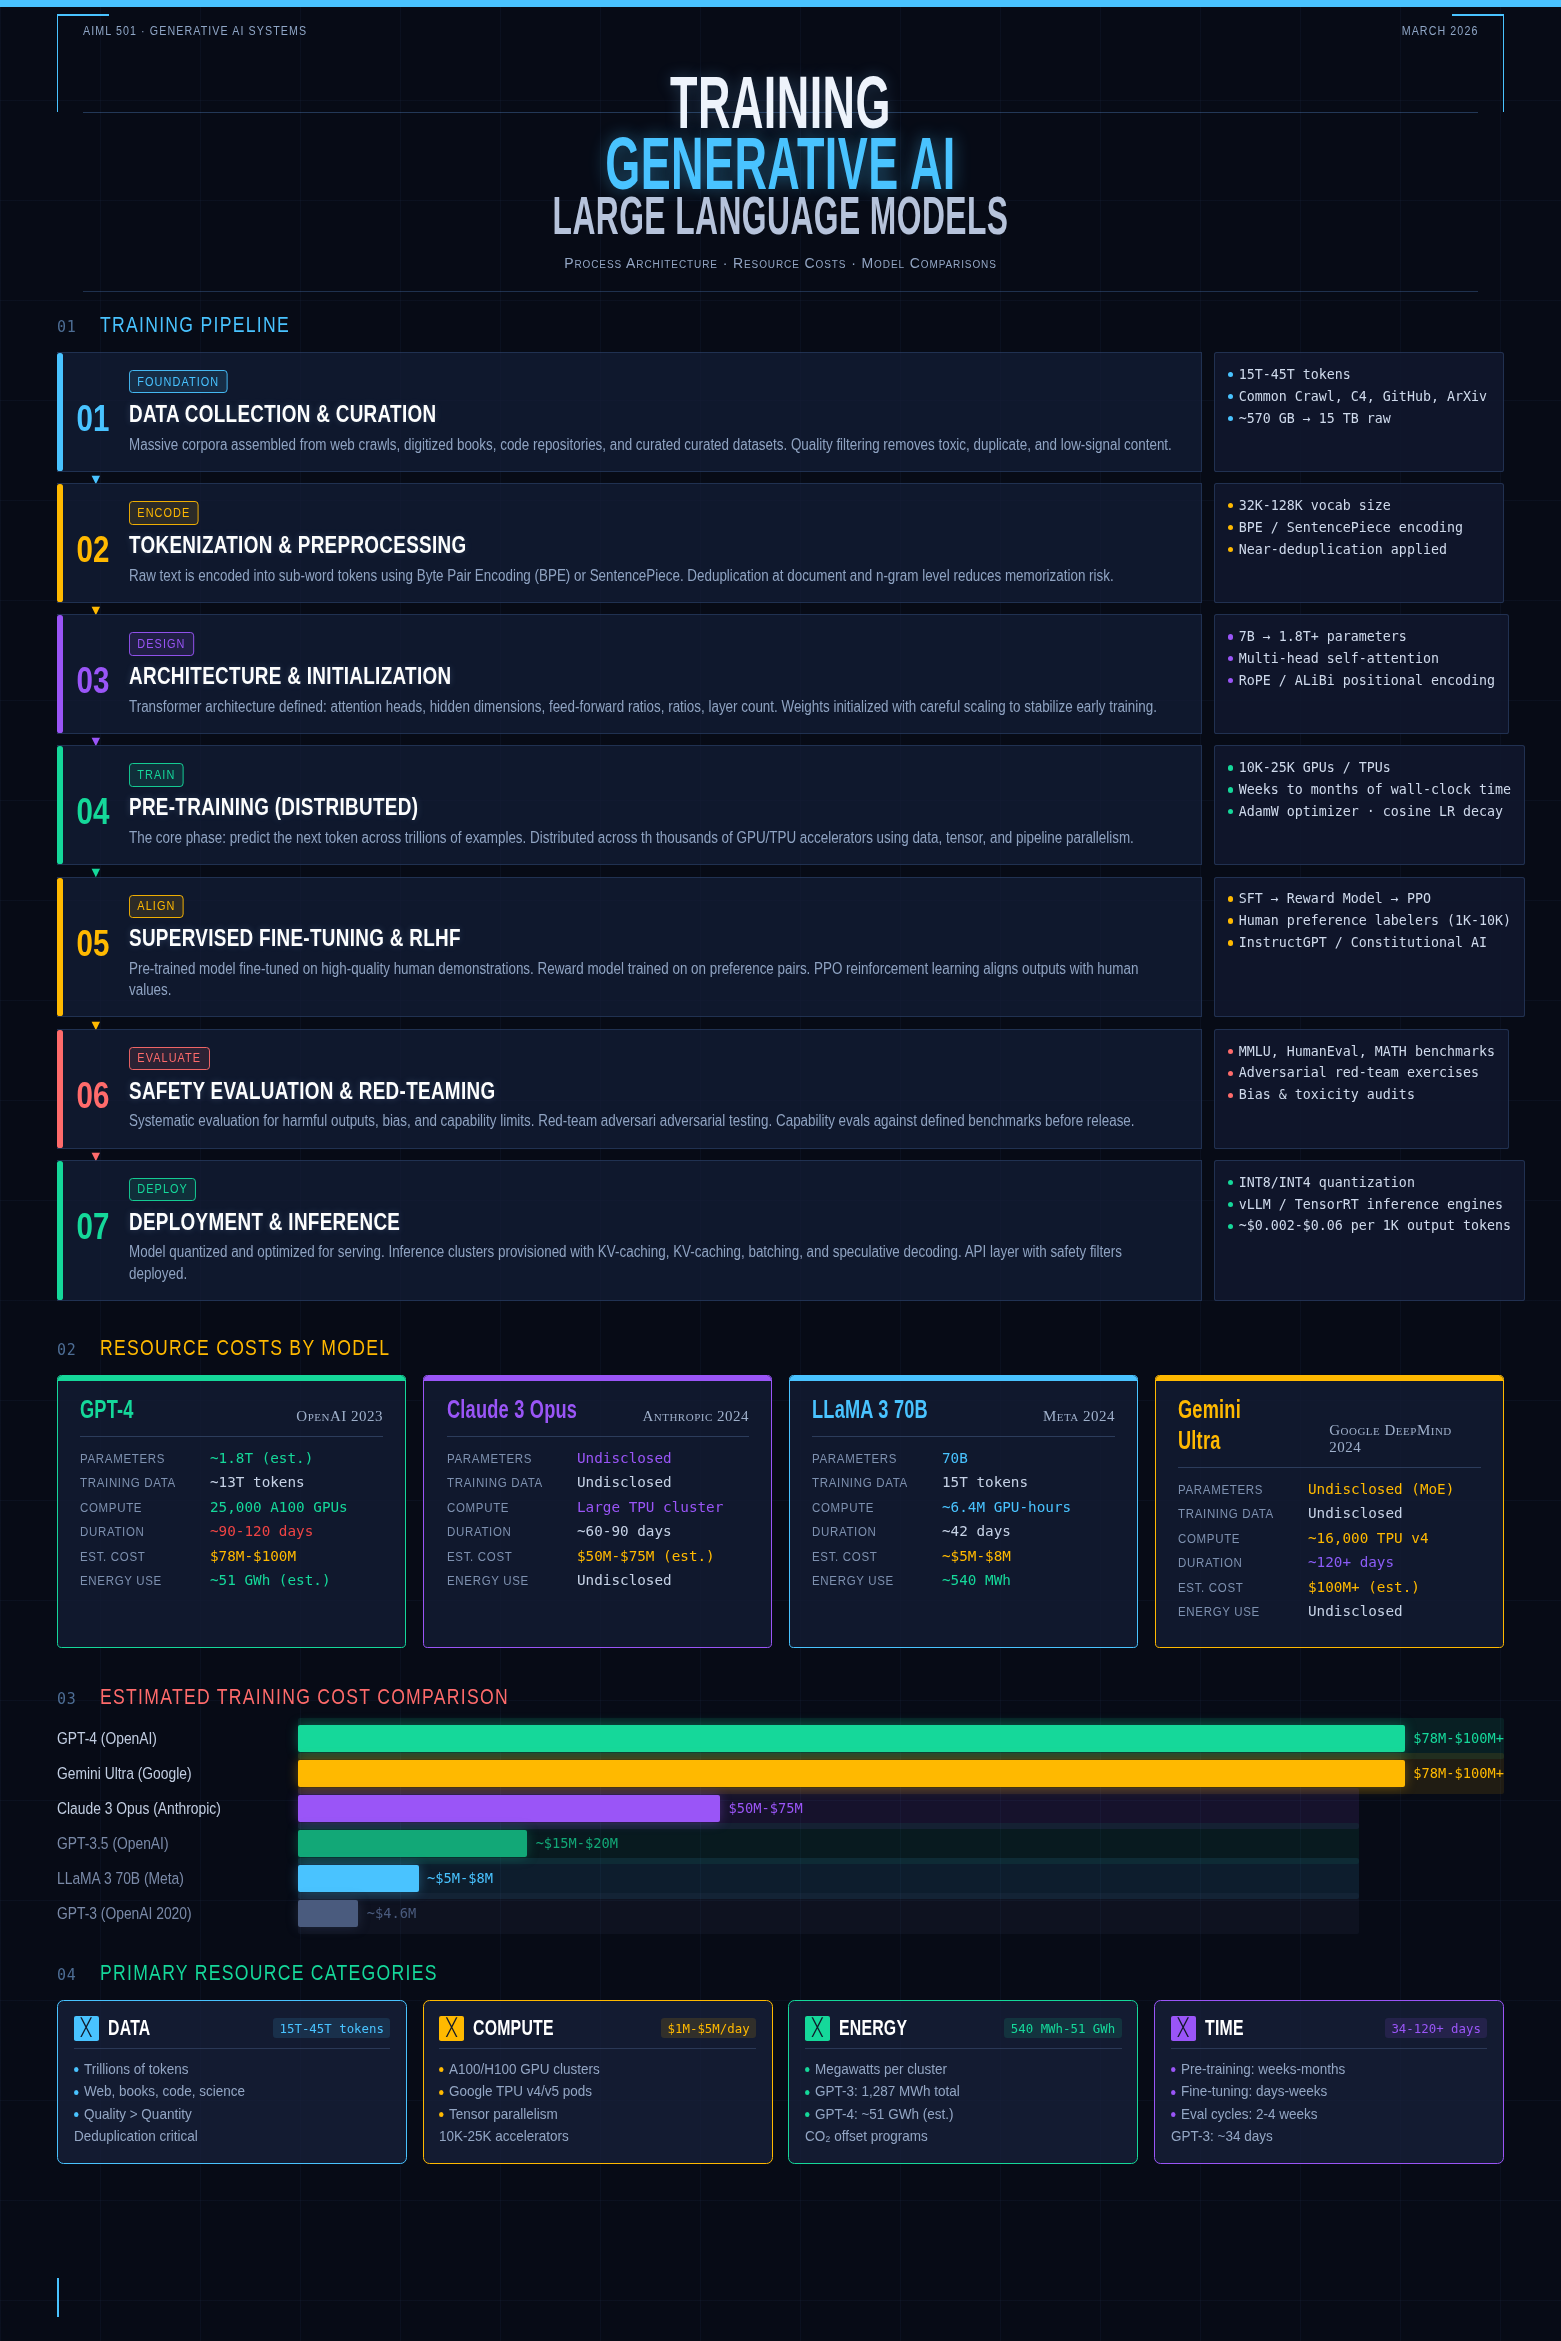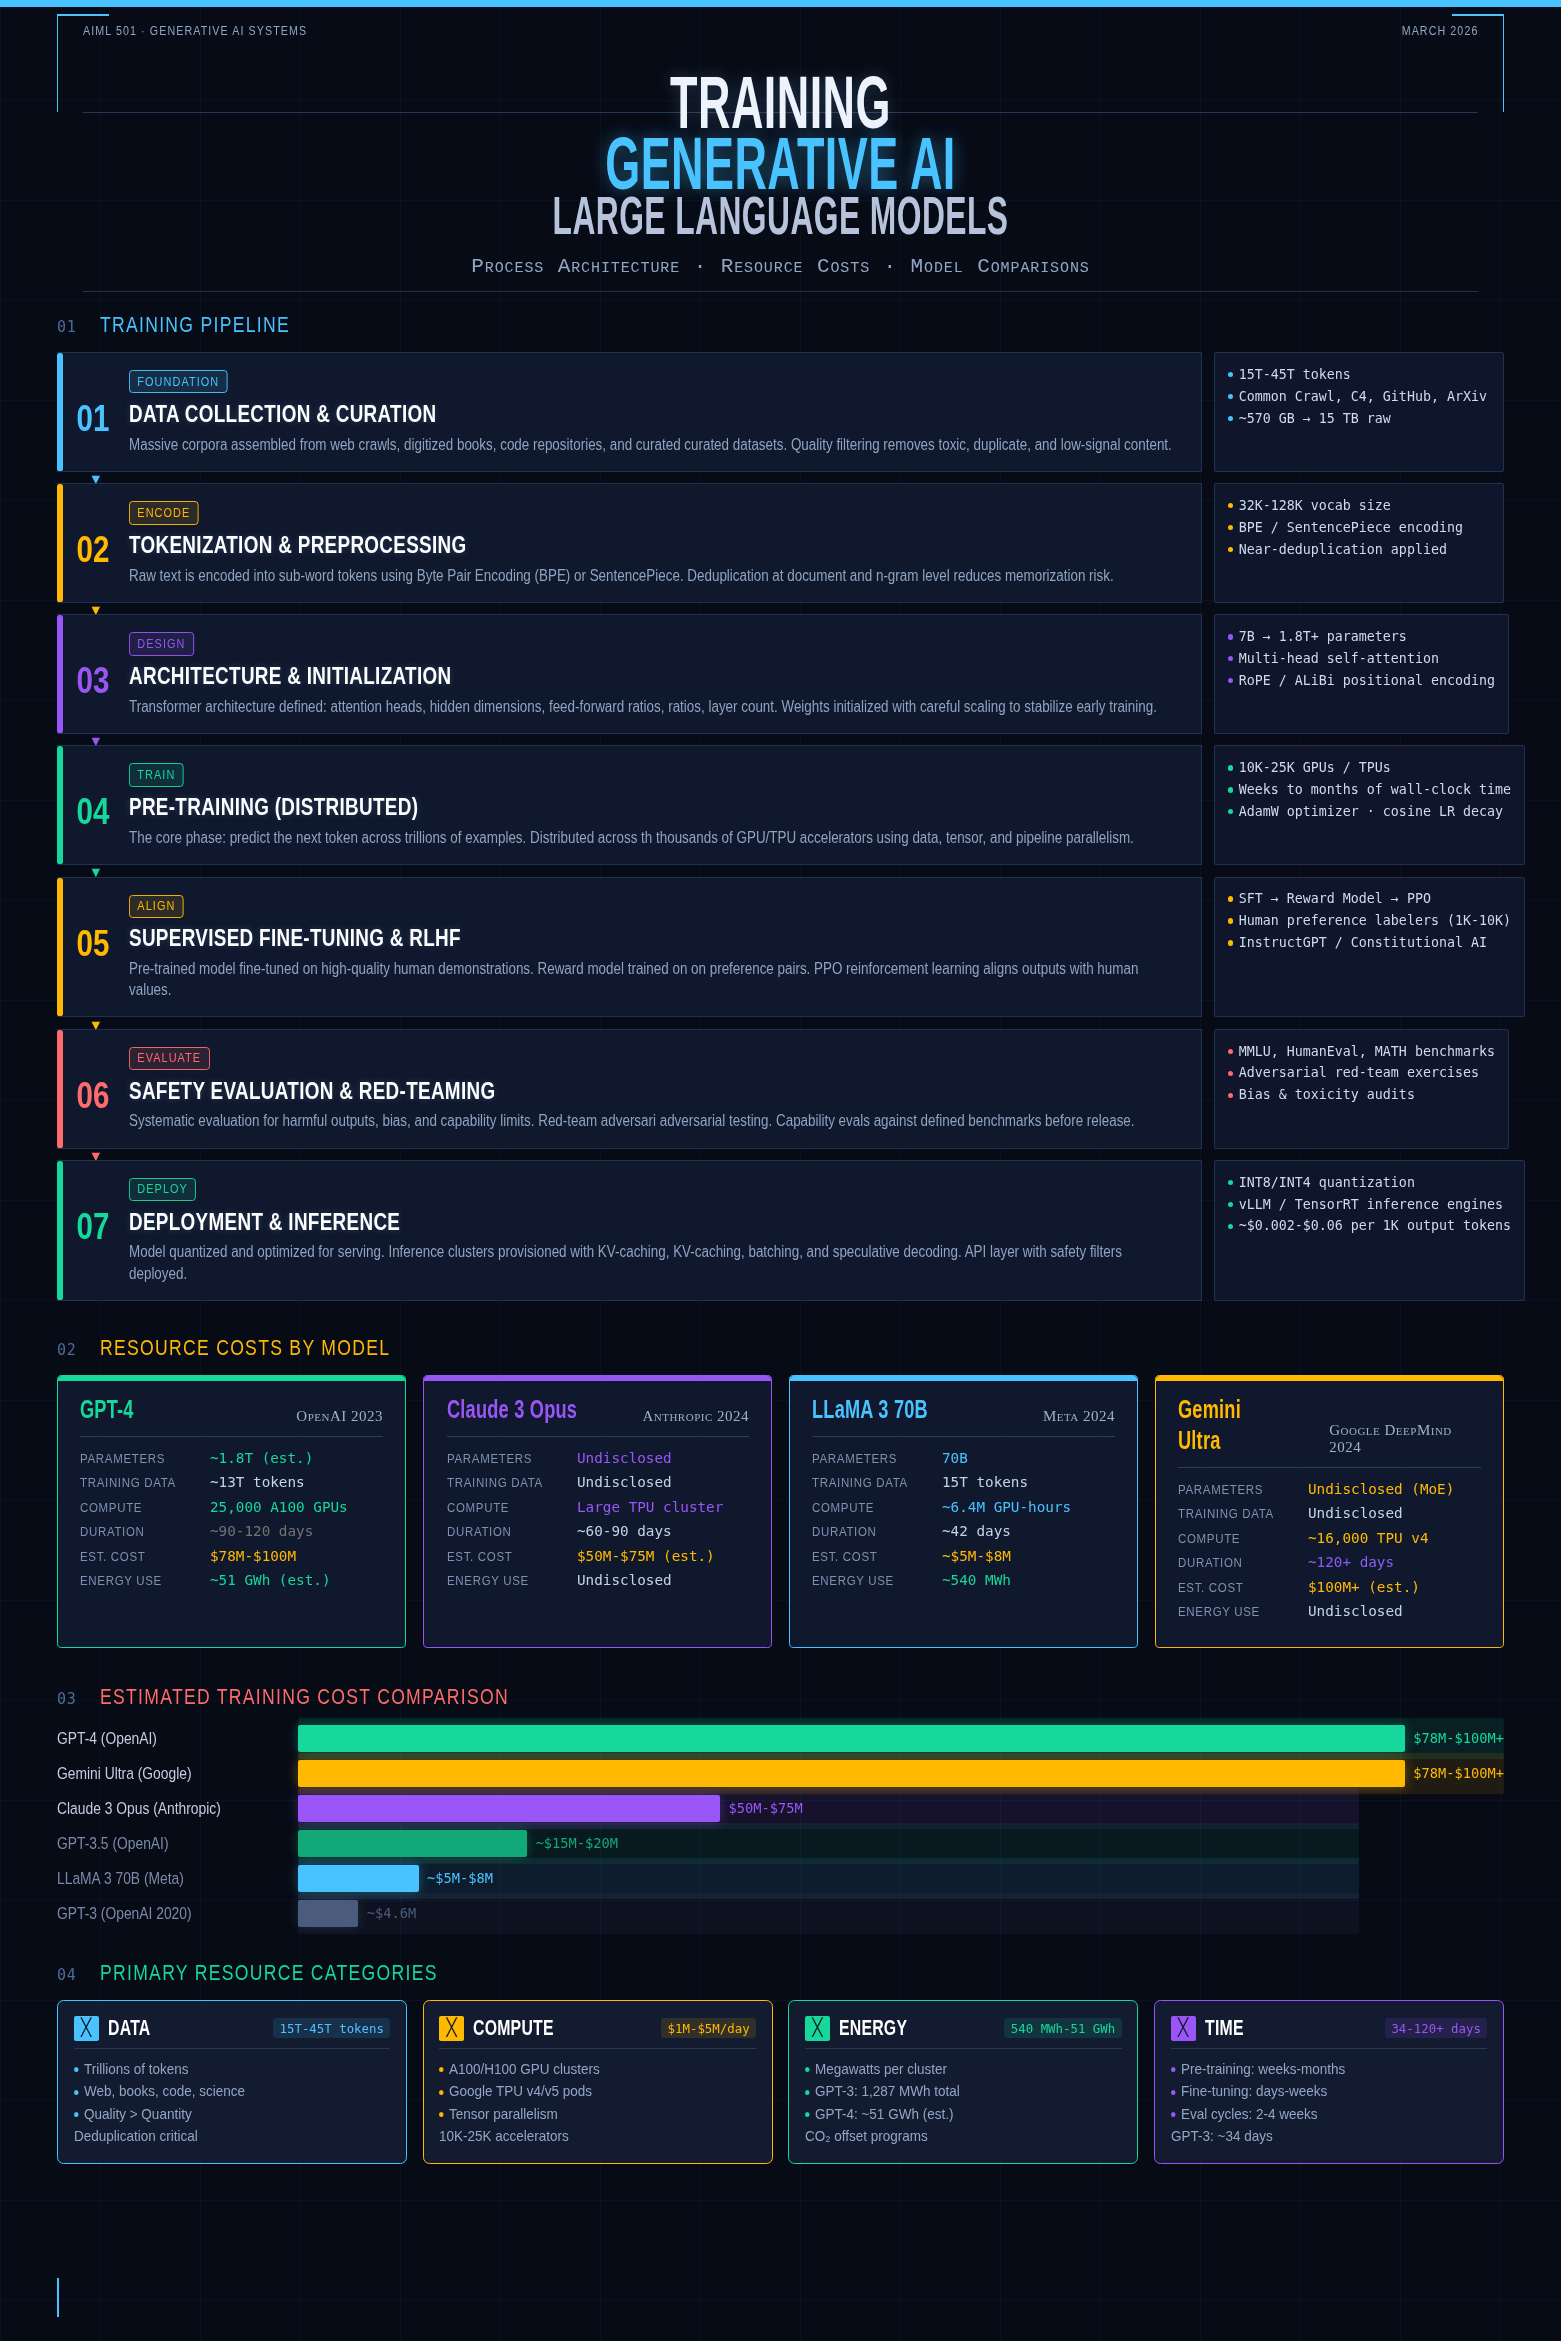--- a/index.html
+++ b/index.html
@@ -55,23 +55,23 @@
     text-transform:uppercase;
     line-height:.86;
     transform:scaleX(.60);
     letter-spacing:0.7px;
   }
   .t1 { font-size:75px; color:#eef3fb; text-shadow:0 0 19.5px rgba(120,190,255,.25); }
   .t2 { font-size:75px; color:#49c3ff; text-shadow:0 0 22px rgba(73,195,255,.45); margin-top:-3.9px;}
   .t3 { font-size:53px; color:#b6c3db; margin-top:-2.6px; }
   .subtitle {
     margin-top:17px;
-    font-family:Liberation Mono, monospace;
+    font-family:Liberation Sans, sans-serif;
     font-variant:small-caps;
-    font-size:21px; letter-spacing:0.9px; color:#93a6c4;
+    font-size:14px; letter-spacing:0.9px; color:#93a6c4;
   }
   #headrule2 { position:absolute; top:291px; left:83px; right:83px; border-top:0.7px solid rgba(90,140,210,.3); }
 
   
   .sec-head { display:flex; align-items:baseline; gap:23.4px; margin-bottom:14.3px; }
   .sec-num {
     font-family:"DejaVu Sans Mono", monospace;
     font-size:15px; color:#4d6d94; letter-spacing:0.7px;
   }
   .sec-title {
@@ -468,21 +468,21 @@
       <div class="mrow">
         <div class="mlabel">TRAINING DATA</div>
         <div class="mval" style="color:#c6d2e6">~13T tokens</div>
       </div>
       <div class="mrow">
         <div class="mlabel">COMPUTE</div>
         <div class="mval" style="color:#15d89a">25,000 A100 GPUs</div>
       </div>
       <div class="mrow">
         <div class="mlabel">DURATION</div>
-        <div class="mval" style="color:#737373">~90-120 days</div>
+        <div class="mval" style="color:#ef4444">~90-120 days</div>
       </div>
       <div class="mrow">
         <div class="mlabel">EST. COST</div>
         <div class="mval" style="color:#ffb900">$78M-$100M</div>
       </div>
       <div class="mrow">
         <div class="mlabel">ENERGY USE</div>
         <div class="mval" style="color:#15d89a">~51 GWh (est.)</div>
       </div>
       </div>

